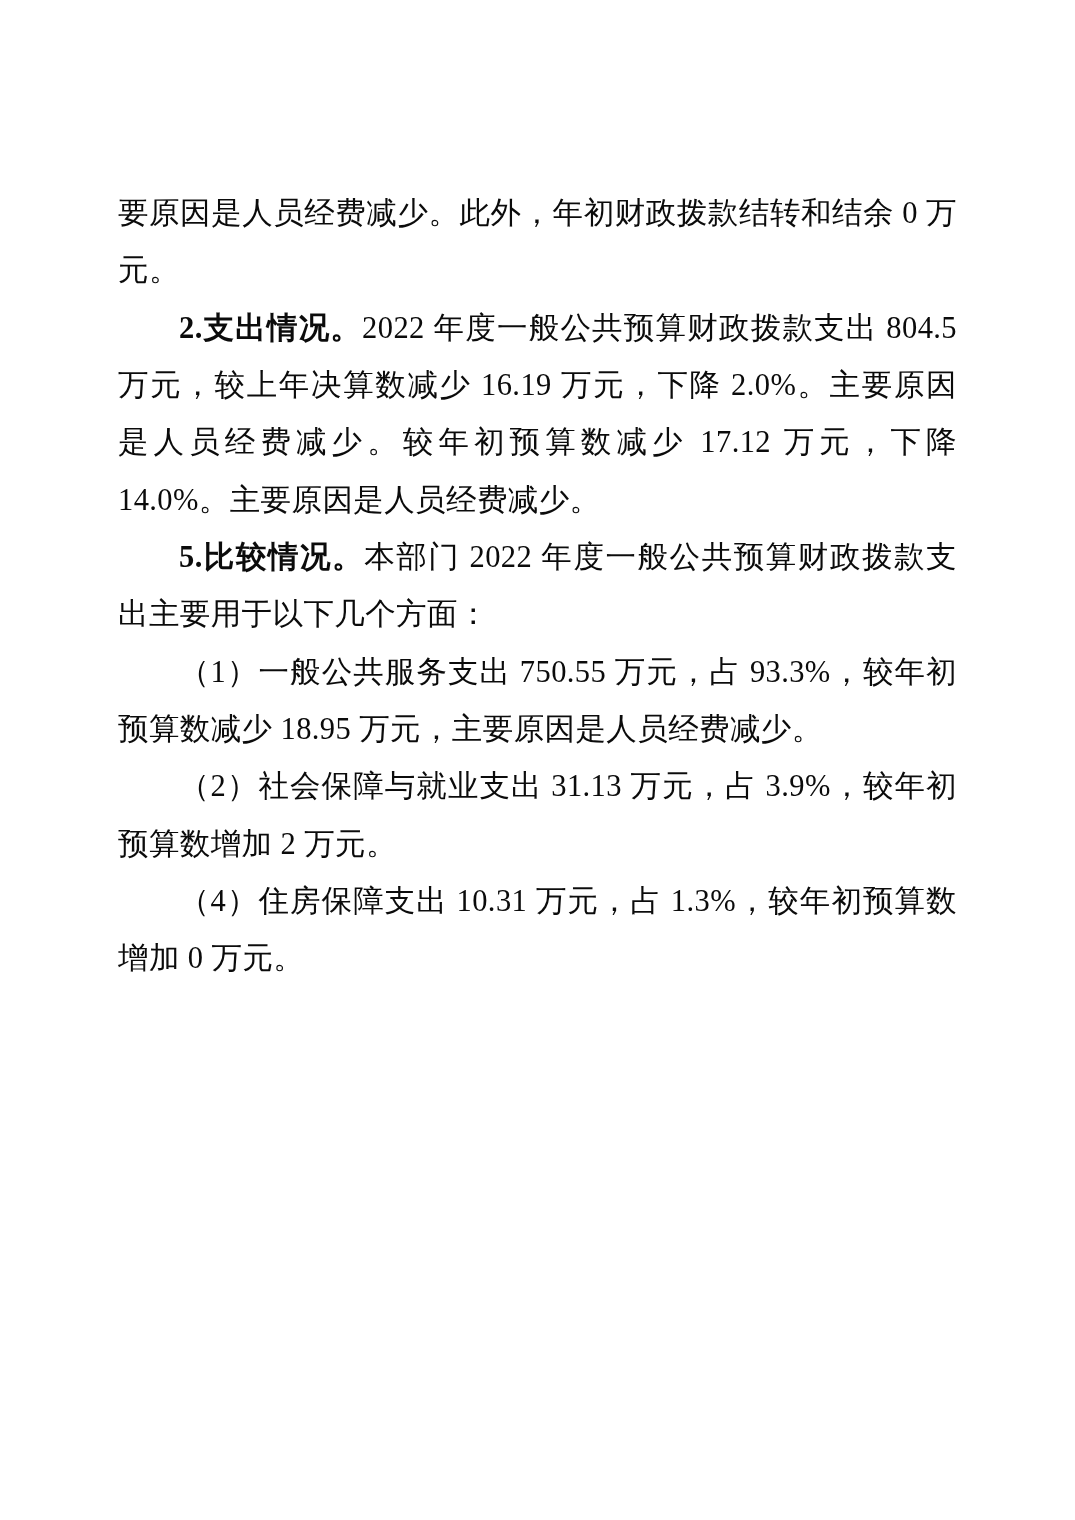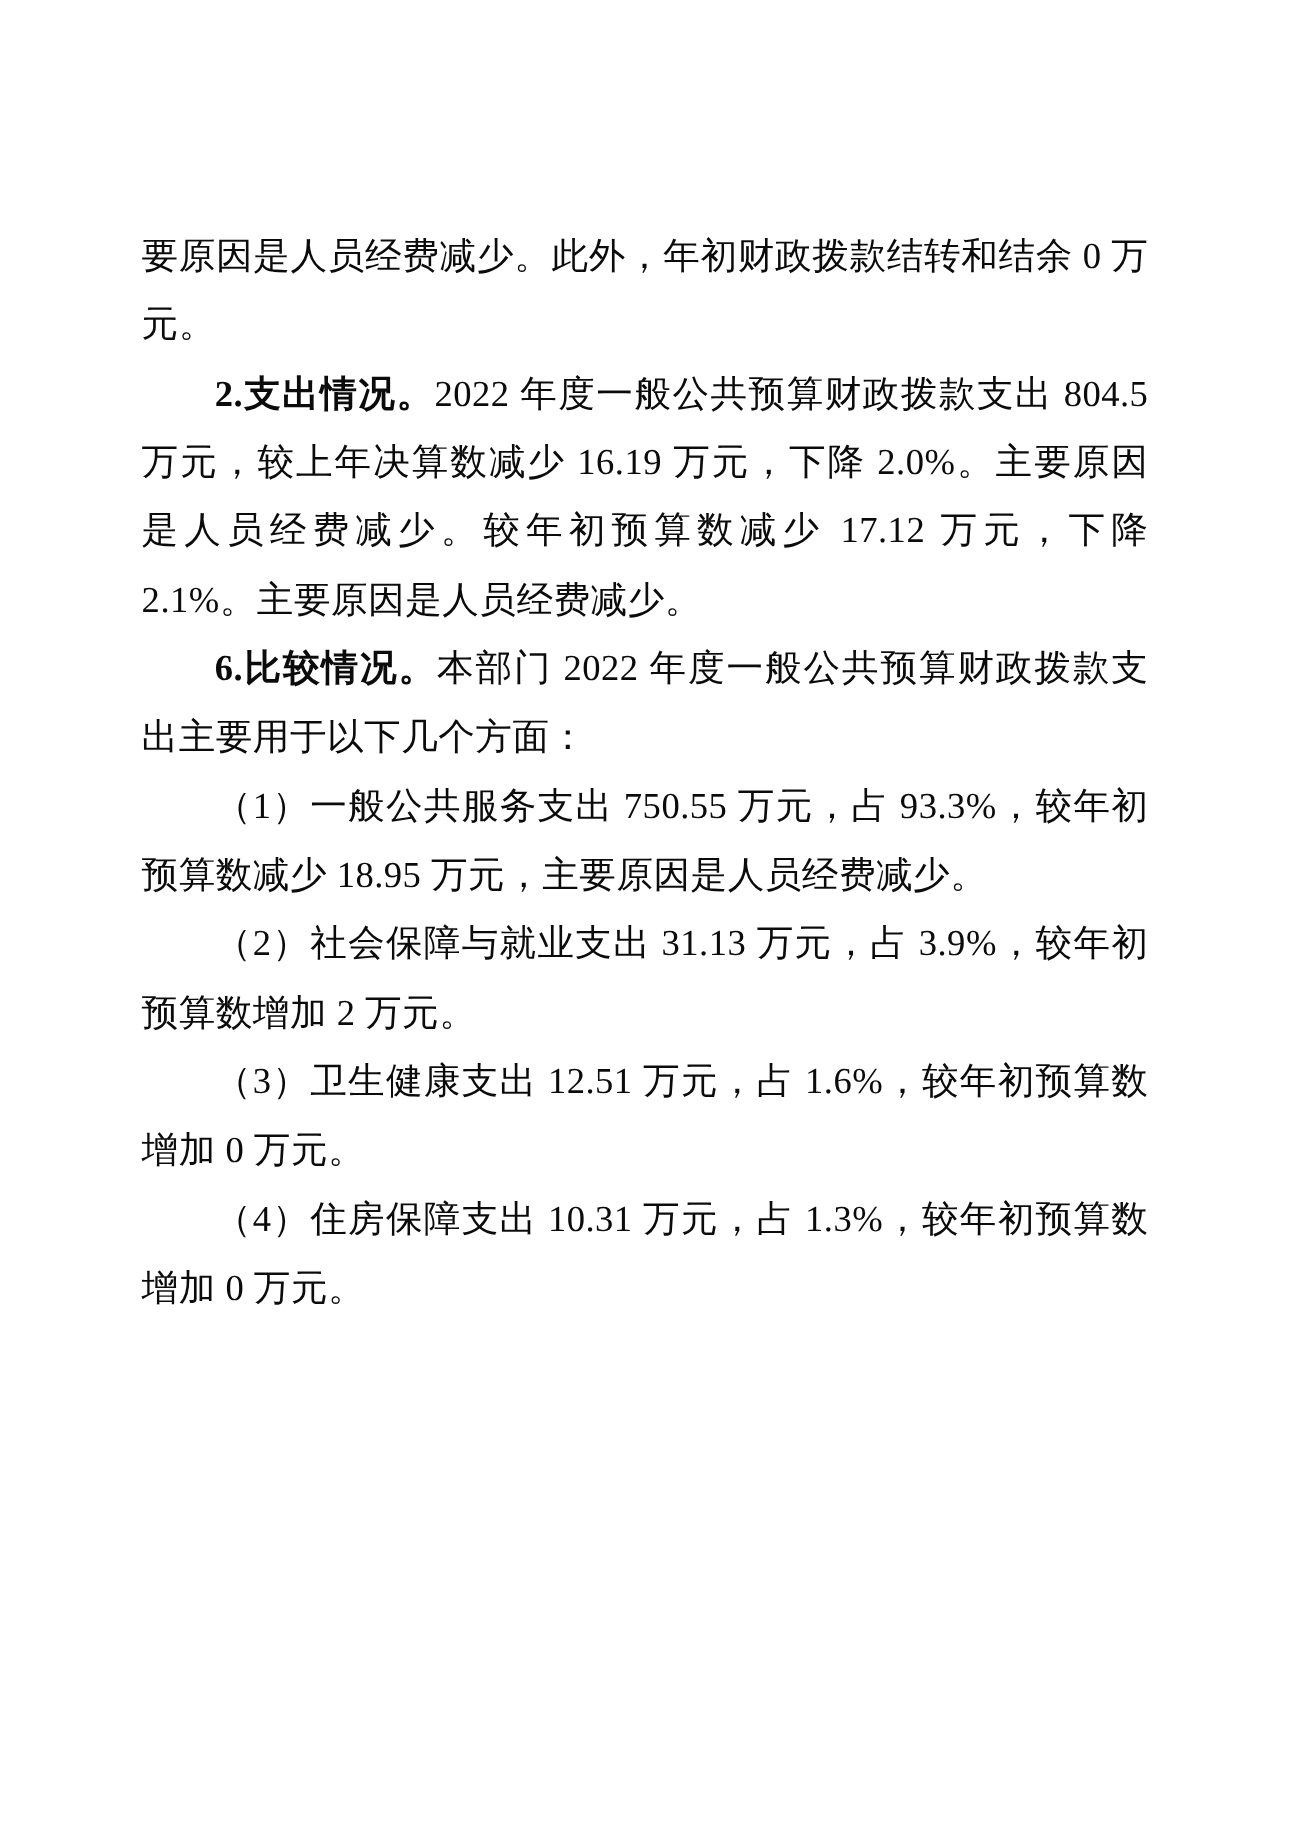--- a/index.html
+++ b/index.html
@@ -44,39 +44,36 @@
 <body>
 
 <div class="page">
   <div class="doc-body">
 
     <p class="para">
       <span>要原因是人员经费减少。此外，年初财政拨款结转和结余 0 万元。</span>
     </p>
 
     <p class="para indent">
-      <span class="lead">2.支出情况。</span><span>2022 年度一般公共预算财政拨款支出 804.5 万元，较上年决算数减少 16.19 万元，下降 2.0%。主要原因是人员经费减少。较年初预算数减少 17.12 万元，下降 2.1%。主要原因是人员经费减少。</span>
+      <span class="lead">2.支出情况。</span><span>2022 年度一般公共预算财政拨款支出 804.5 万元，较上年决算数减少 16.19 万元，下降 2.0%。主要原因是人员经费减少。较年初预算数减少 17.12 万元，下降 14.0%。主要原因是人员经费减少。</span>
     </p>
 
 
     <p class="para indent">
-      <span class="lead">6.比较情况。</span><span>本部门 2022 年度一般公共预算财政拨款支出主要用于以下几个方面：</span>
+      <span class="lead">5.比较情况。</span><span>本部门 2022 年度一般公共预算财政拨款支出主要用于以下几个方面：</span>
     </p>
 
     <p class="para indent">
       <span>（1）一般公共服务支出 750.55 万元，占 93.3%，较年初预算数减少 18.95 万元，主要原因是人员经费减少。</span>
     </p>
 
     <p class="para indent">
       <span>（2）社会保障与就业支出 31.13 万元，占 3.9%，较年初预算数增加 2 万元。</span>
     </p>
 
-    <p class="para indent">
-      <span>（3）卫生健康支出 12.51 万元，占 1.6%，较年初预算数增加 0 万元。</span>
-    </p>
 
     <p class="para indent">
       <span>（4）住房保障支出 10.31 万元，占 1.3%，较年初预算数增加 0 万元。</span>
     </p>
 
 
   </div>
 </div>
 
 </body></html>

